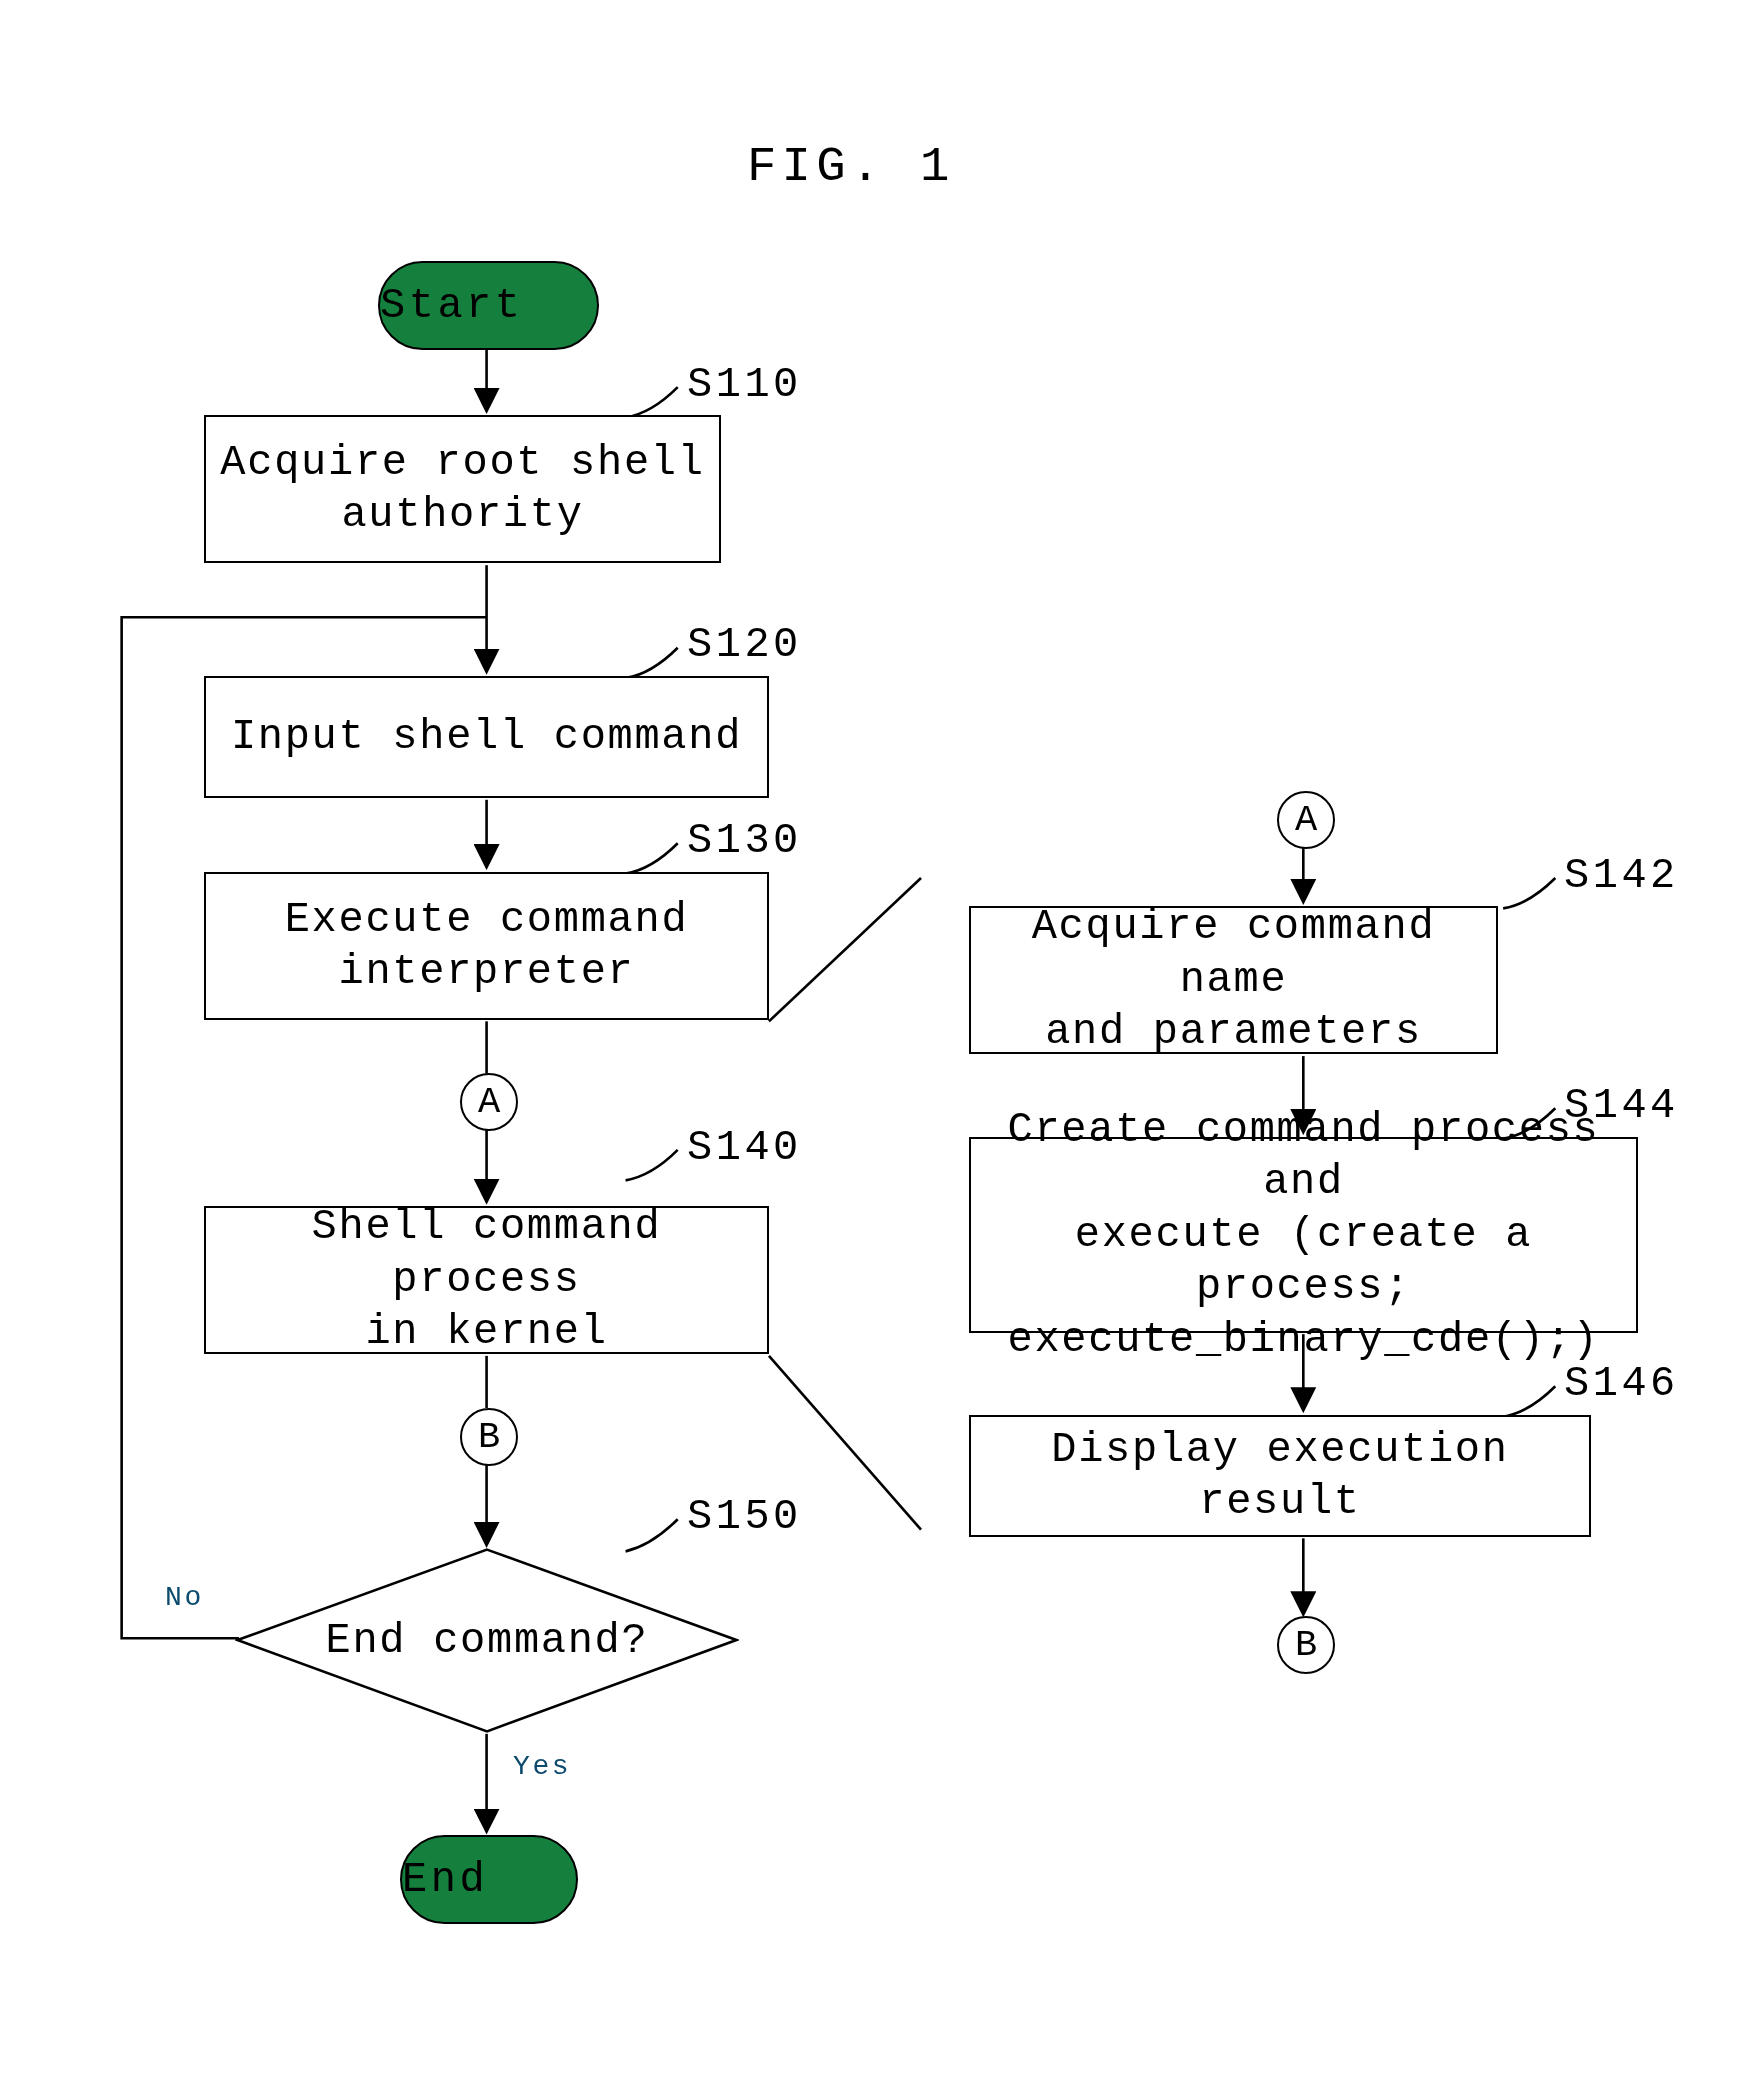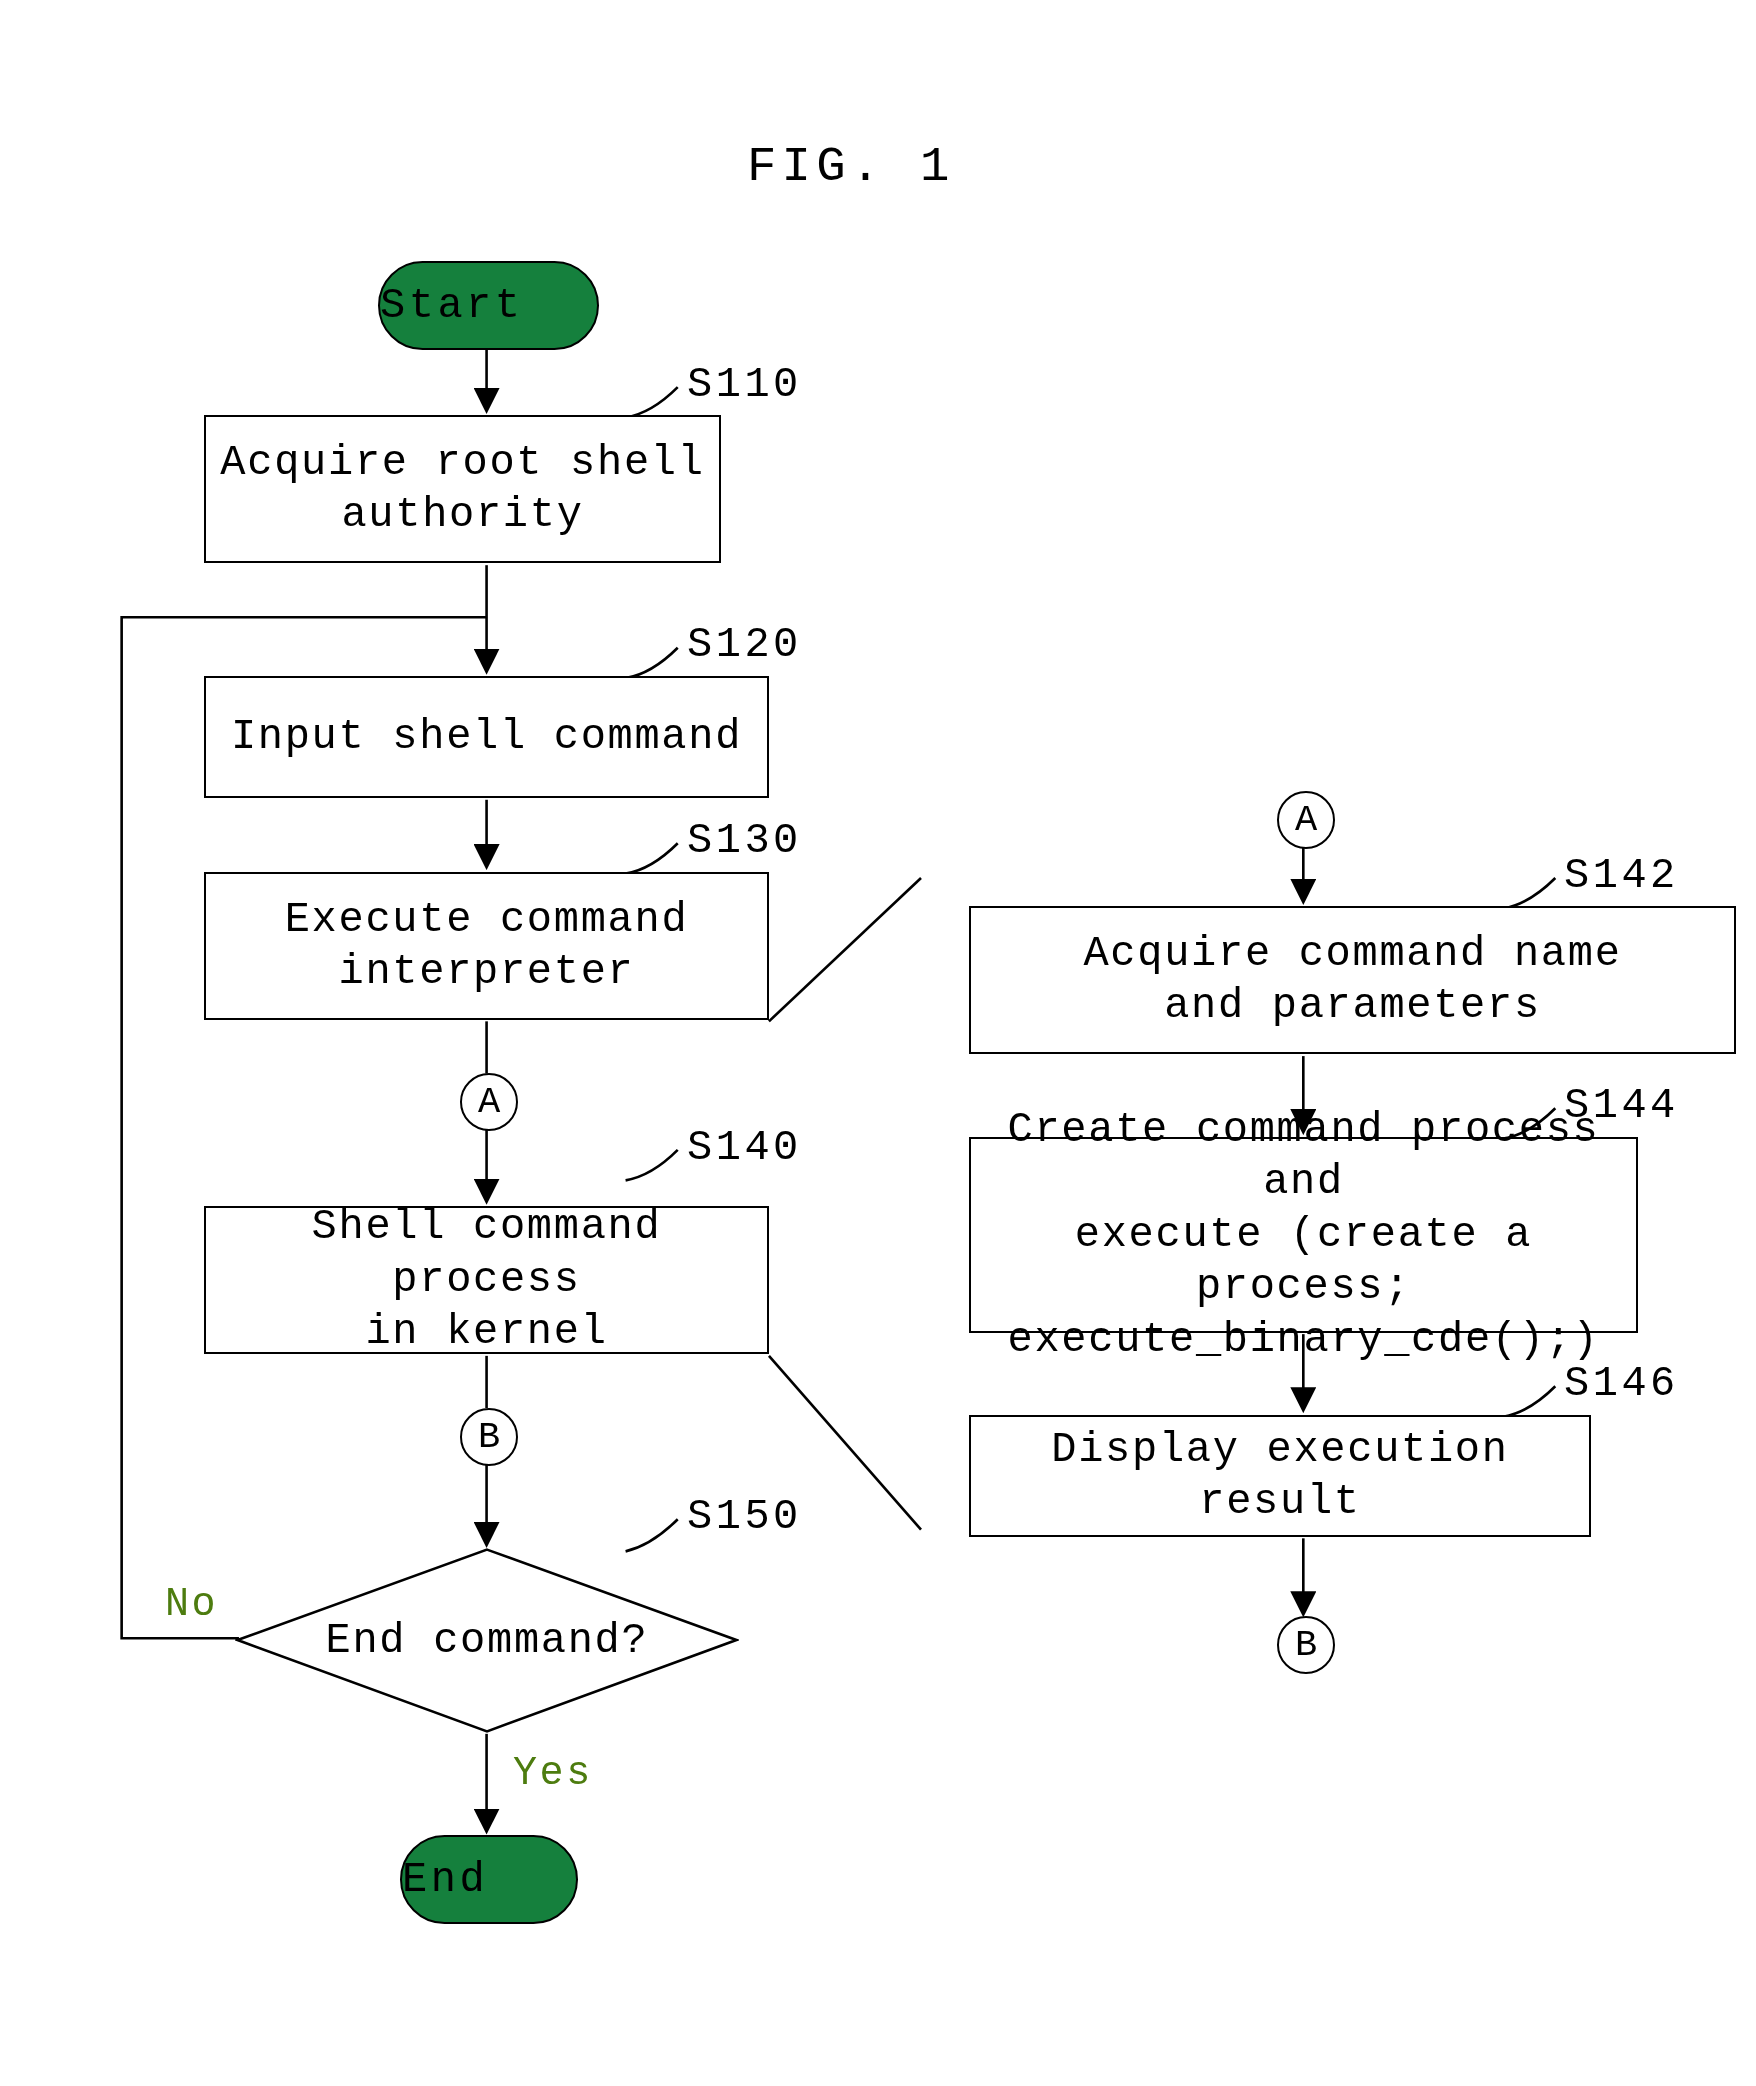--- a/index.html
+++ b/index.html
@@ -65,24 +65,24 @@
     height: 54px;
     display: flex;
     align-items: center;
     justify-content: center;
     font-size: 37px;
     font-family: "Courier New", monospace;
     background: #fff;
   }
   .edge-label {
     position: absolute;
-    font-size: 40px;
+    font-size: 28px;
     font-family: "Courier New", monospace;
     letter-spacing: 2.6px;
-    color: #4d7c0f;
+    color: #0c4a6e;
   }
   svg.diagram {
     position: absolute;
     left: 0; top: 0;
     width: 1756px;
     height: 2087px;
     pointer-events: none;
   }
   .diamond {
     position: absolute;
@@ -202,21 +202,21 @@
   <div class="edge-label" style="left:513px; top:1751px;">Yes</div>
 
   <div class="terminator" style="left:400px; top:1835px; width:174px; height:85px;">
     <span>End</span>
   </div>
 
   <div class="conn-circle" style="left:1277px; top:791px;">
     <span>A</span>
   </div>
 
-  <div class="process" style="left:969px; top:906px; width:767px; height:148px;justify-content:center;">
+  <div class="process" style="left:969px; top:906px; width:529px; height:148px;justify-content:center;">
     <span>Acquire command name<br>and parameters</span>
   </div>
   <div class="steplabel" style="left:1564px; top:852px;">S142</div>
 
   <div class="process" style="left:969px; top:1137px; width:669px; height:196px;">
     <span>Create command process and<br>execute (create a process;<br>execute_binary_cde();)</span>
   </div>
   <div class="steplabel" style="left:1564px; top:1082px;">S144</div>
 
   <div class="process" style="left:969px; top:1415px; width:622px; height:122px;">

